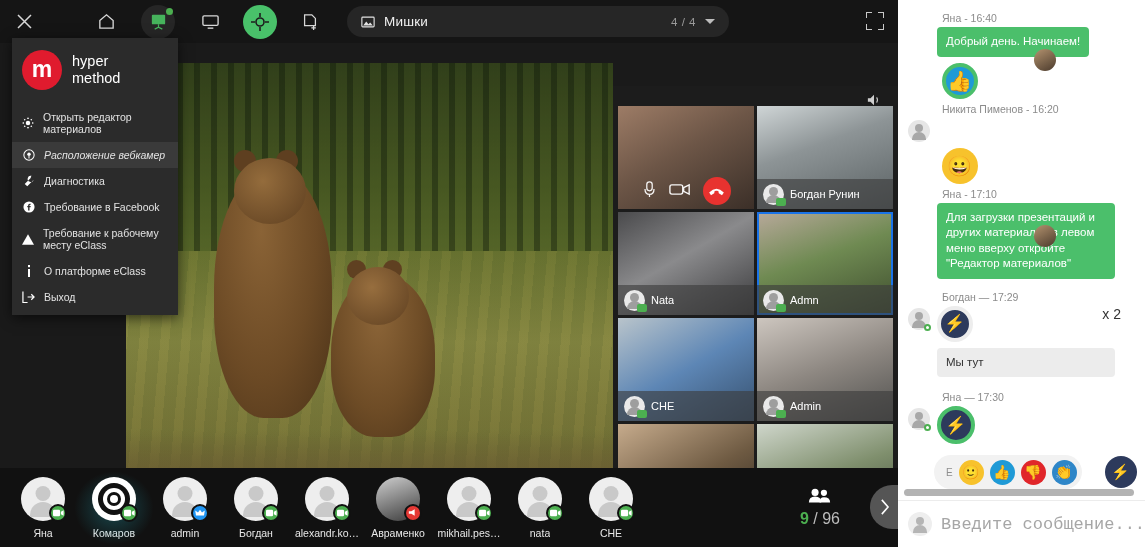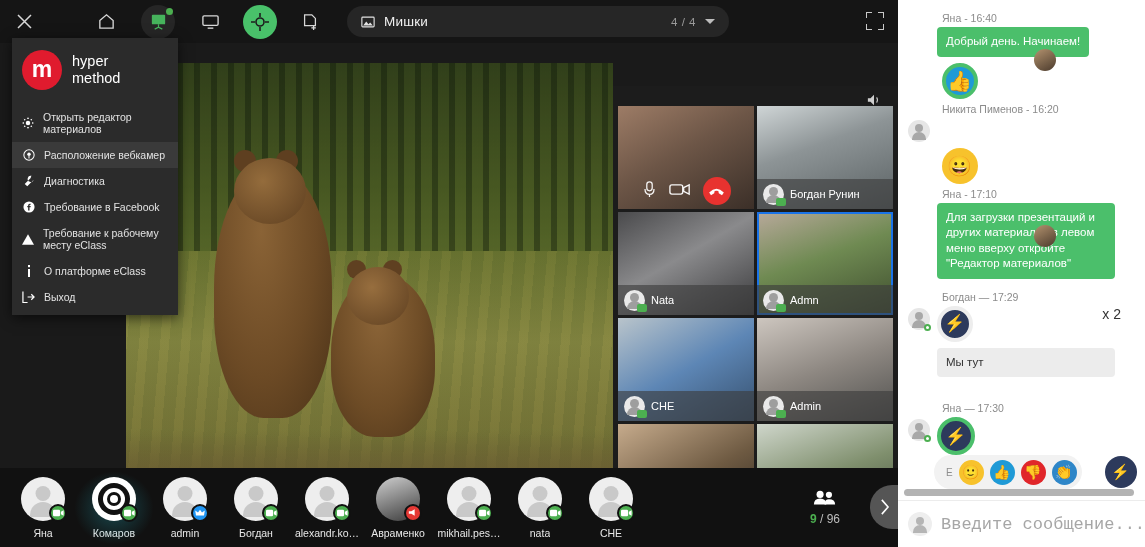--- a/index.html
+++ b/index.html
@@ -115,21 +115,21 @@
   .pav .h { position:absolute; left:50%; transform:translateX(-50%); top:9px; width:15px; height:15px; border-radius:50%; background:#c9c9c9; }
   .pav .b { position:absolute; left:50%; transform:translateX(-50%); bottom:4px; width:26px; height:15px; border-radius:13px 13px 0 0; background:#c9c9c9; }
   .pav.photo-av { background:linear-gradient(160deg,#cfcfcf,#3b3b3b); }
   .pav.logo-av { background:#ffffff; display:flex; align-items:center; justify-content:center; }
   .badge { position:absolute; right:-2px; bottom:-1px; width:18px; height:18px; border-radius:50%;
            display:flex; align-items:center; justify-content:center; border:2px solid #111; }
   .badge.cam{background:#4caf50;} .badge.crown{background:#2196f3;} .badge.mic{background:#e53935;}
   .pname { margin-top:6px; font-size:10.5px; color:#e8e8e8; max-width:66px; white-space:nowrap;
            overflow:hidden; text-overflow:ellipsis; text-align:center; }
   .count-box { margin-left:auto; margin-right:58px; display:flex; flex-direction:column; align-items:center; gap:3px; }
-  .count-num { font-size:12px; color:#bdbdbd; }
+  .count-num { font-size:16px; color:#bdbdbd; }
   .count-num b { color:#4caf50; font-weight:700; }
   .next-btn { position:absolute; right:0; top:17px; width:28px; height:44px; border-radius:22px 0 0 22px;
               background:#555; display:flex; align-items:center; justify-content:center; }
 
   
   .chat { width:247px; height:547px; background:#fff; position:relative; color:#222; }
   .chat-scroll { position:absolute; left:0; top:0; width:247px; height:470px; overflow:hidden; padding:8px 10px 0 10px; }
   .msg { margin-bottom:2px; }
   .meta { font-size:10.5px; color:#8b8b8b; margin:4px 0 3px 34px; }
   .row { display:flex; align-items:flex-start; gap:7px; }
@@ -169,21 +169,21 @@
 
   
   .menu { position:absolute; left:12px; top:38px; width:166px; background:#2b2b2b; z-index:40;
           box-shadow:0 3px 12px rgba(0,0,0,.6); padding-bottom:5px; }
   .menu-brand { display:flex; align-items:center; gap:10px; padding:12px 10px 14px 10px; }
   .brand-circle { width:40px; height:40px; border-radius:50%; background:#e01b2e; position:relative;
                   display:flex; align-items:center; justify-content:center; }
   .brand-circle .m { color:#fff; font-size:23px; font-weight:700; line-height:1; margin-top:-2px; }
   .brand-txt { font-size:14.5px; line-height:1.15; color:#fff; }
   .mi { display:flex; align-items:center; gap:9px; padding:7px 10px; font-size:10.5px; color:#e2e2e2; }
-  .mi.active { background:#3a3a3a; }
+  .mi.active { background:#3a3a3a;font-style:italic; }
   .mi .mic { width:13px; display:flex; align-items:center; justify-content:center; color:#fff; }
 </style>
 </head>
 <body>
 
 <div class="app">
 
   <div class="main-col">
 
     <div class="toolbar">
@@ -651,21 +651,21 @@
             </div>
           <div class="react bolt" style="margin:0;">⚡</div>
           <div class="xcount">x 2</div>
         </div>
         <div class="row" style="margin-top:6px;">
           <div style="width:22px;flex:0 0 22px;"></div>
           <div class="bub grey wide">Мы тут</div>
         </div>
       </div>
 
-      <div class="msg" style="margin-top:25px;">
+      <div class="msg" style="margin-top:14px;">
         <div class="meta">Яна — 17:30</div>
         <div class="row">
           <div class="mav">
               <span class="h"></span>
               <span class="b"></span>
               <span class="on"></span>
             </div>
           <div class="react bolt g" style="margin:0;width:38px;height:38px;">⚡</div>
         </div>
       </div>

